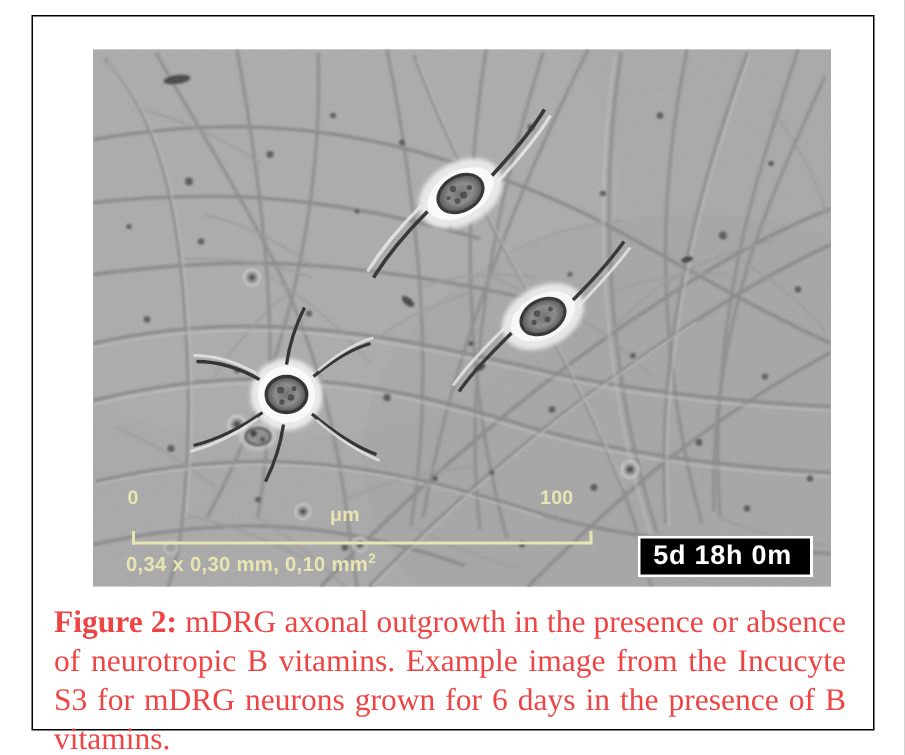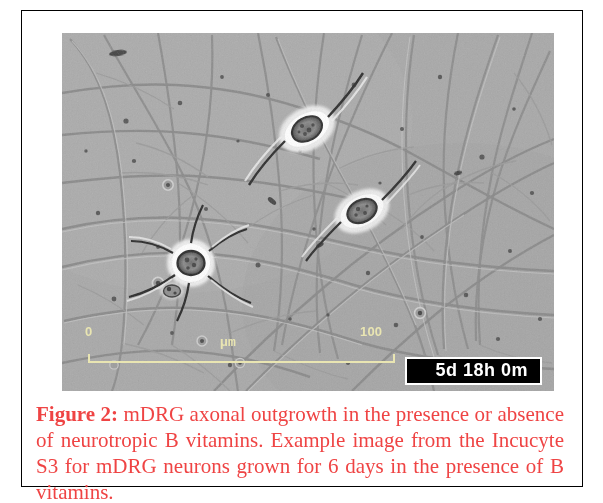--- a/index.html
+++ b/index.html
@@ -36,40 +36,40 @@
   .sb-text{
     position:absolute;
     font-family:"Liberation Sans", sans-serif;
     font-weight:bold;
     color:#e9e5b2;
     font-size:13px;
     letter-spacing:0.2px;
     white-space:nowrap;
   }
   #sb-zero{left:1px;top:1px;}
-  #sb-um{left:136px;top:12px;font-family:Liberation Mono, monospace;}
+  #sb-um{left:136px;top:12px;}
   #sb-max{left:276px;top:1px;}
   #sb-dims{left:0px;top:44px;font-size:13.5px;}
   #sb-line{
     position:absolute;
     left:4px;top:31px;
     width:307px;height:9px;
     border:2px solid #e9e5b2;
     border-top:none;
     box-sizing:border-box;
   }
   .sup{font-size:9px;vertical-align:super;}
 
   
   #timestamp-box{
     position:absolute;
     right:12px;bottom:6px;
     background:#000000;
     border:2px solid #ffffff;
-    padding:1px 12px 2px 28px;
+    padding:1px 12px 2px 8px;
   }
   #timestamp-text{
     font-family:"Liberation Sans", sans-serif;
     font-weight:bold;
     font-size:18px;
     color:#ffffff;
     letter-spacing:0.5px;
     white-space:nowrap;
   }
 
@@ -326,20 +326,21 @@
       </g>
 
       <rect x="0" y="0" width="492" height="358" filter="url(#grain)" opacity="0.9"></rect>
     </svg>
 
     <div id="scale-overlay">
       <div class="sb-text" id="sb-zero">0</div>
       <div class="sb-text" id="sb-um">μm</div>
       <div class="sb-text" id="sb-max">100</div>
       <div id="sb-line"></div>
+      <div class="sb-text" id="sb-dims"><span>0,34 x 0,30 mm, 0,10 mm</span><span class="sup">2</span></div>
     </div>
 
     <div id="timestamp-box">
       <span id="timestamp-text">5d 18h 0m</span>
     </div>
   </div>
 
   <div id="caption"><span id="caption-label">Figure 2:</span><span> mDRG axonal outgrowth in the presence or absence of neurotropic B vitamins. Example image from the Incucyte S3 for mDRG neurons grown for 6 days in the presence of B vitamins.</span></div>
 
 </div>

